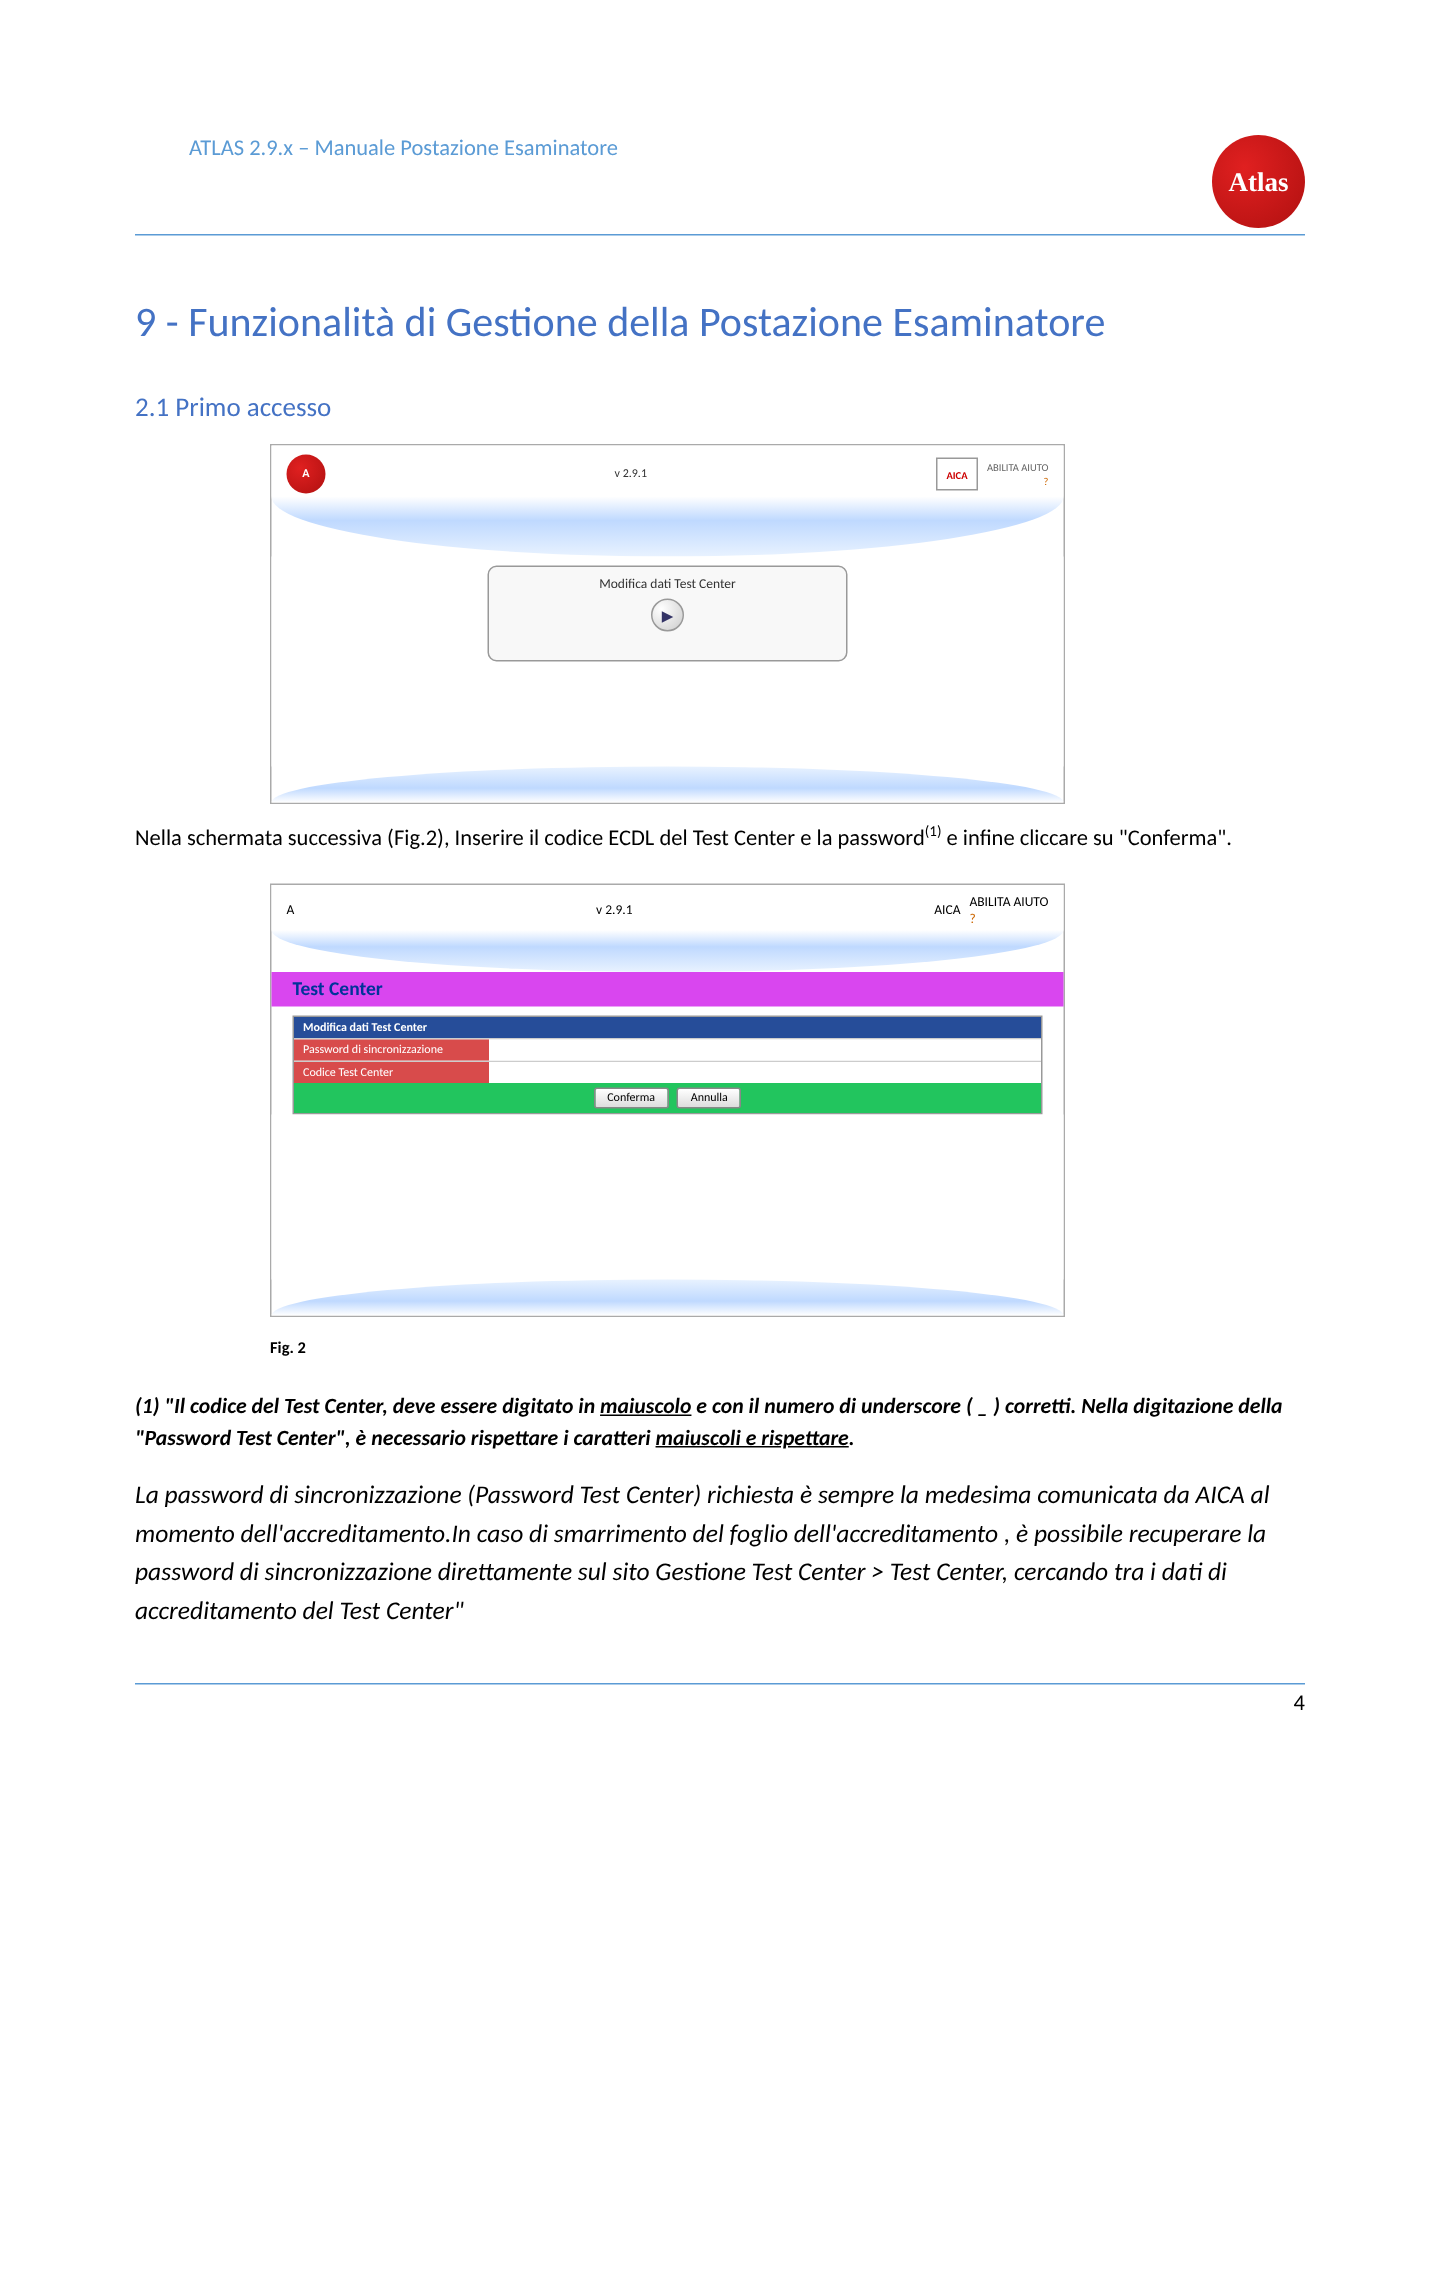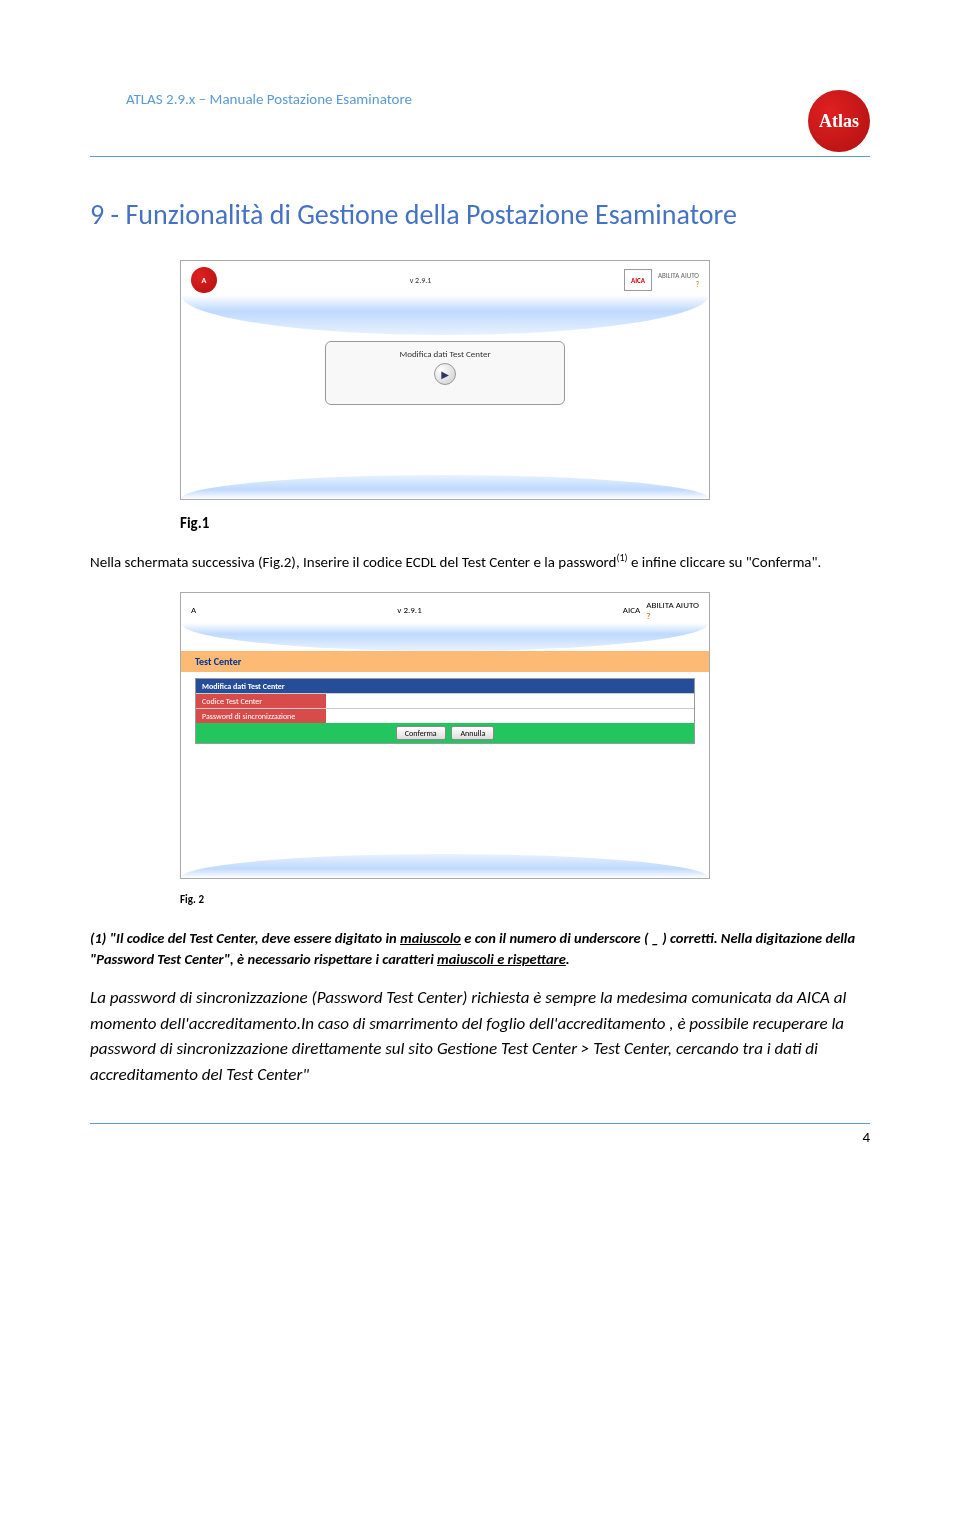--- a/index.html
+++ b/index.html
@@ -32,21 +32,21 @@
 .shot1 .mid { height: 140px; background: #fff; display: flex; justify-content: center; padding-top: 6px; }
 .shot1 .card { width: 240px; border: 1px solid #999; border-radius: 6px; padding: 6px; text-align: center; background: #f8f8f8; height: 64px; }
 .shot1 .card-title { font-size: 9px; color: #333; margin-bottom: 4px; }
 .shot1 .play { width: 22px; height: 22px; border-radius: 50%; background: radial-gradient(circle at 30% 30%, #fff, #ccc); border: 1px solid #999; margin: 0 auto; display: flex; align-items: center; justify-content: center; color: #336; font-size: 10px; }
 .shot1 .wave2 { height: 24px; background: linear-gradient(180deg, #e8f2ff 0%, #bfd9ff 60%, #fff 100%); border-radius: 50% 50% 0 0 / 100% 100% 0 0; }
 
 
 .shot2 { width: 530px; margin: 10px 0 10px 90px; border: 1px solid #aaa; font-size: 9px; }
 .shot2 .topbar { display: flex; justify-content: space-between; align-items: center; padding: 6px 10px 2px 10px; background: #fff; }
 .shot2 .wave { height: 28px; background: linear-gradient(180deg, #fff 0%, #bfd9ff 40%, #e8f2ff 100%); border-radius: 0 0 50% 50% / 0 0 100% 100%; }
-.shot2 .crumb { color: #003399; font-weight: bold; font-size: 10px; padding: 4px 14px; background: #fdba74; }
+.shot2 .crumb { color: #003399; font-weight: bold; font-size: 13px; padding: 4px 14px; background: #d946ef; }
 .shot2 .table { margin: 6px 14px 0 14px; border: 1px solid #999; background: #fff; font-size: 8px; }
 .shot2 .table .thead { background: #264d99; color: #fff; padding: 2px 6px; font-weight: bold; }
 .shot2 .table .trow { display: flex; border-top: 1px solid #ccc; }
 .shot2 .table .tlabel { width: 130px; background: #d84b4b; color: #fff; padding: 2px 6px; }
 .shot2 .table .tinput { flex: 1; padding: 2px 6px; background: #fff; }
 .shot2 .btnrow { padding: 3px 6px; text-align: center; background: #22c55e; }
 .shot2 .btnrow .sbtn { display: inline-block; border: 1px solid #888; background: linear-gradient(#fff,#ddd); padding: 1px 8px; border-radius: 2px; font-size: 8px; margin: 0 2px; }
 .shot2 .mid { height: 110px; background: #fff; }
 .shot2 .wave2 { height: 24px; background: linear-gradient(180deg, #e8f2ff 0%, #bfd9ff 60%, #fff 100%); border-radius: 50% 50% 0 0 / 100% 100% 0 0; }
 .i { font-style: italic; }
@@ -55,64 +55,64 @@
 <body>
 
 <div class="page">
   <div class="header-row">
     <div class="header-text">ATLAS 2.9.x – Manuale Postazione Esaminatore</div>
     <div class="atlas-logo">Atlas</div>
   </div>
   <hr class="hr-line">
 
   <h2 class="title">9 - Funzionalità di Gestione della Postazione Esaminatore</h2>
+  <h3 class="subtitle">2.1 Primo accesso</h3>
 
   <div class="shot1">
     <div class="topbar">
       <div class="mini-atlas">A</div>
       <div class="center-top">v 2.9.1</div>
       <div style="display:flex;align-items:center;gap:6px;">
         <div class="aica">AICA</div>
         <div class="helpcol"><span>ABILITA AIUTO</span><br><span style="color:#c60;">?</span></div>
       </div>
     </div>
     <div class="wave"></div>
     <div class="mid">
       <div class="card">
         <div class="card-title">Modifica dati Test Center</div>
         <div class="play">▶</div>
       </div>
     </div>
     <div class="wave2"></div>
   </div>
-  <div class="caption">Fig.1</div>
 
   <p class="body">
     <span>Nella schermata successiva (Fig.2), Inserire il codice ECDL del Test Center e la password</span><sup>(1)</sup><span> e infine cliccare su "Conferma".</span>
   </p>
 
   <div class="shot2">
     <div class="topbar">
       <div class="mini-atlas">A</div>
       <div class="center-top">v 2.9.1</div>
       <div style="display:flex;align-items:center;gap:6px;">
         <div class="aica">AICA</div>
         <div class="helpcol"><span>ABILITA AIUTO</span><br><span style="color:#c60;">?</span></div>
       </div>
     </div>
     <div class="wave"></div>
     <div class="crumb">Test Center</div>
     <div class="table">
       <div class="thead">Modifica dati Test Center</div>
       <div class="trow">
-        <div class="tlabel">Codice Test Center</div>
+        <div class="tlabel">Password di sincronizzazione</div>
         <div class="tinput"></div>
       </div>
       <div class="trow">
-        <div class="tlabel">Password di sincronizzazione</div>
+        <div class="tlabel">Codice Test Center</div>
         <div class="tinput"></div>
       </div>
       <div class="btnrow">
         <span class="sbtn">Conferma</span>
         <span class="sbtn">Annulla</span>
       </div>
     </div>
     <div class="mid"></div>
     <div class="wave2"></div>
   </div>

